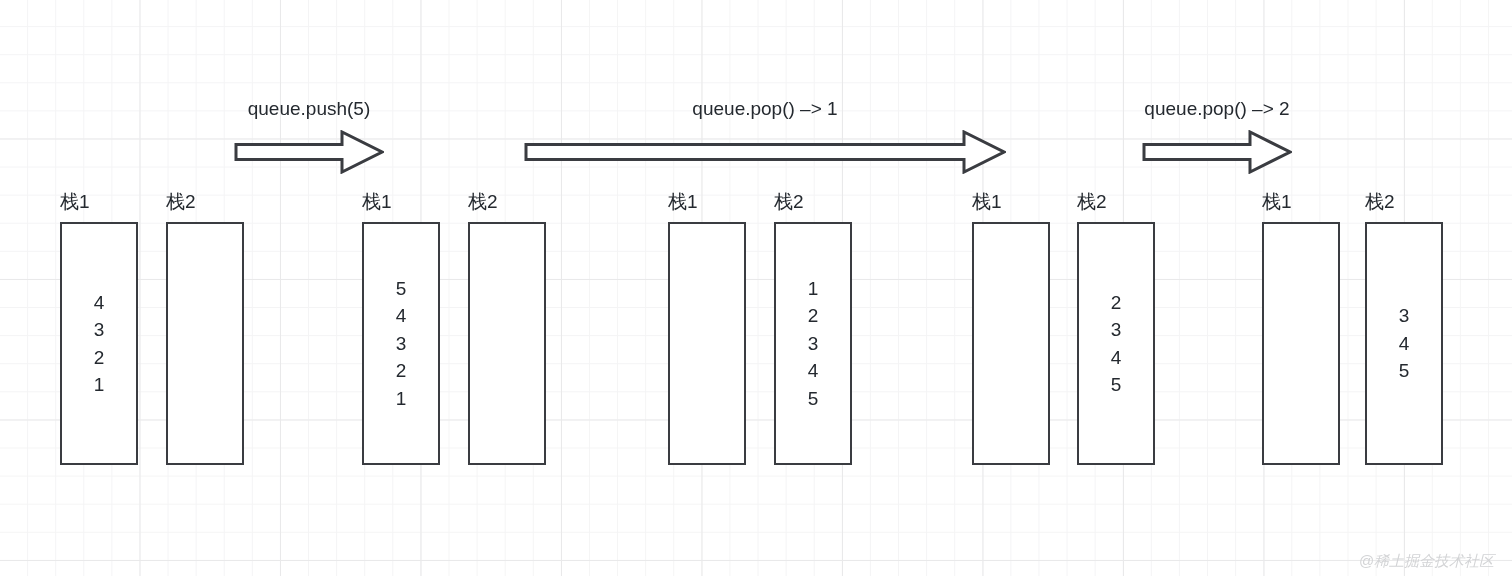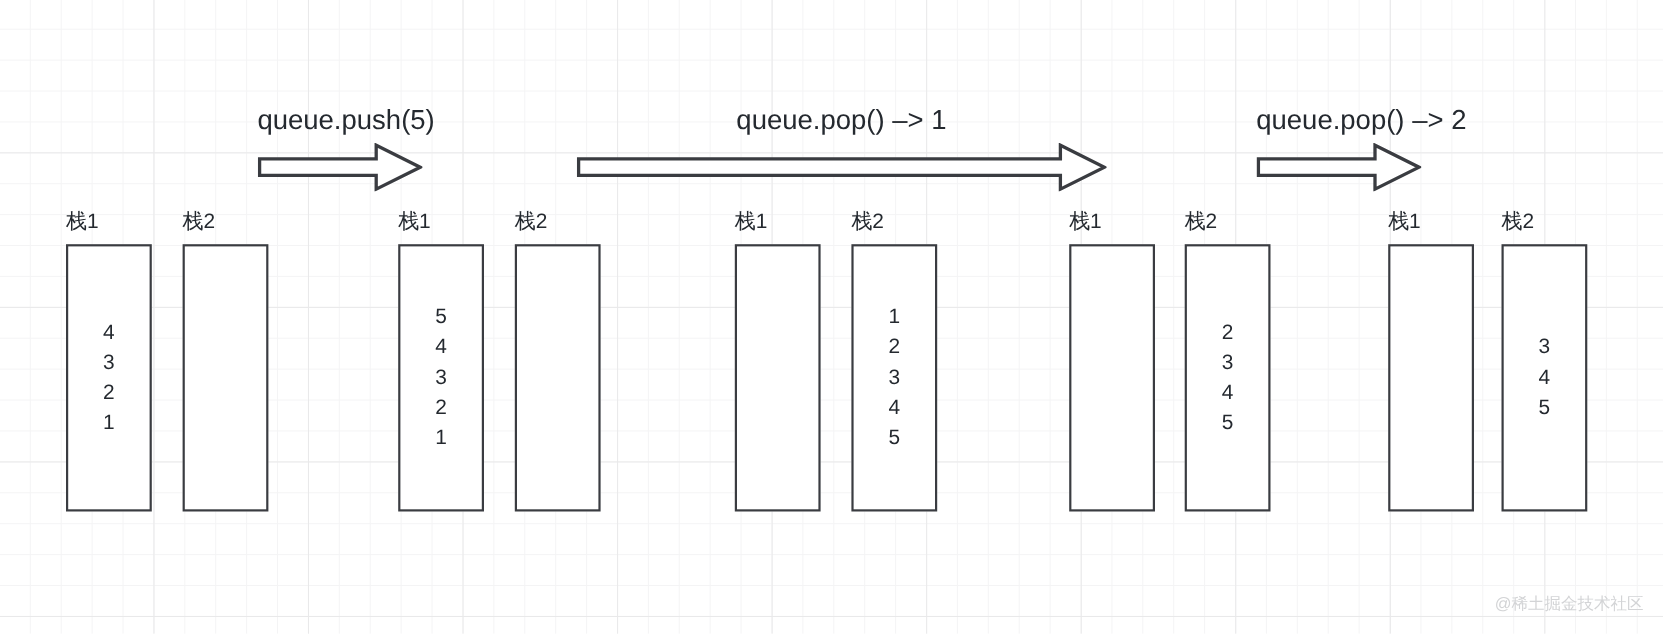--- a/index.html
+++ b/index.html
@@ -76,21 +76,21 @@
   
   .arrow-group {
     position: absolute;
   }
   .arrow-label {
     position: absolute;
     top: 0;
     left: 0;
     width: 100%;
     text-align: center;
-    font-size: 25px;
+    font-size: 19px;
     line-height: 22px;
     color: #24292f;
     white-space: nowrap;
     font-family: "Liberation Sans", sans-serif;
   }
   .arrow-svg {
     position: absolute;
     top: 32px;
     left: 0;
     display: block;
@@ -99,27 +99,28 @@
     fill: #ffffff;
     stroke: #3a3c41;
     stroke-width: 3;
     stroke-linejoin: miter;
   }
 
   
   #watermark {
     position: absolute;
     right: 18px;
-    bottom: 16px;
+    bottom: 5px;
     font-size: 15px;
     line-height: 20px;
     color: #d3d4d6;
     font-family: "Liberation Sans", sans-serif;
     white-space: nowrap;
     user-select: none;
+    font-style: italic;
   }
 </style>
 </head>
 <body>
 
 <div id="canvas">
 
   <div id="watermark">@稀土掘金技术社区</div>
 <div class="arrow-group" style="left: 234px; top: 98px; width: 150px;">
       <div class="arrow-label">queue.push(5)</div>

